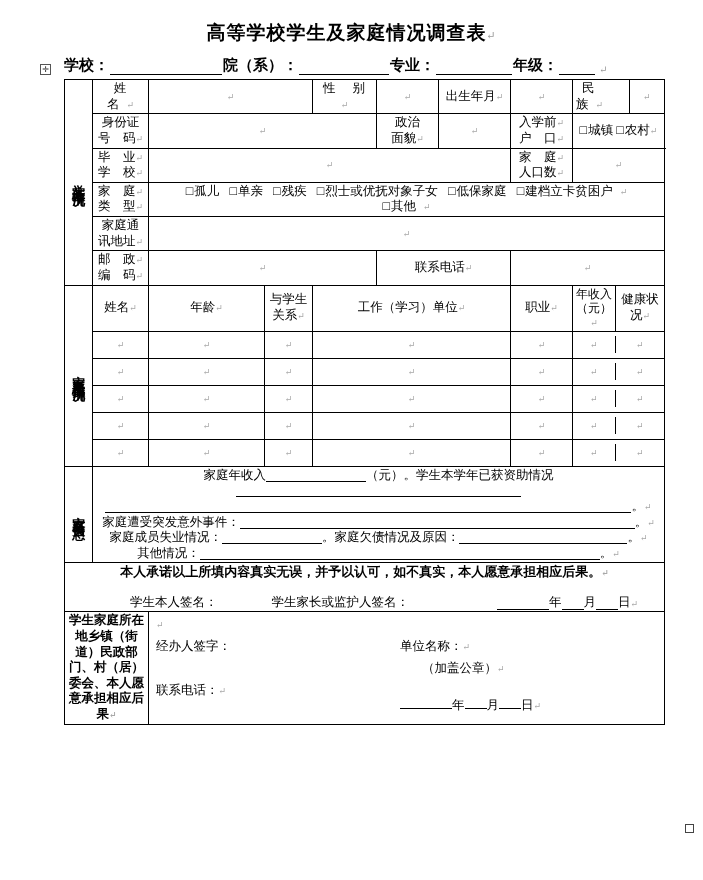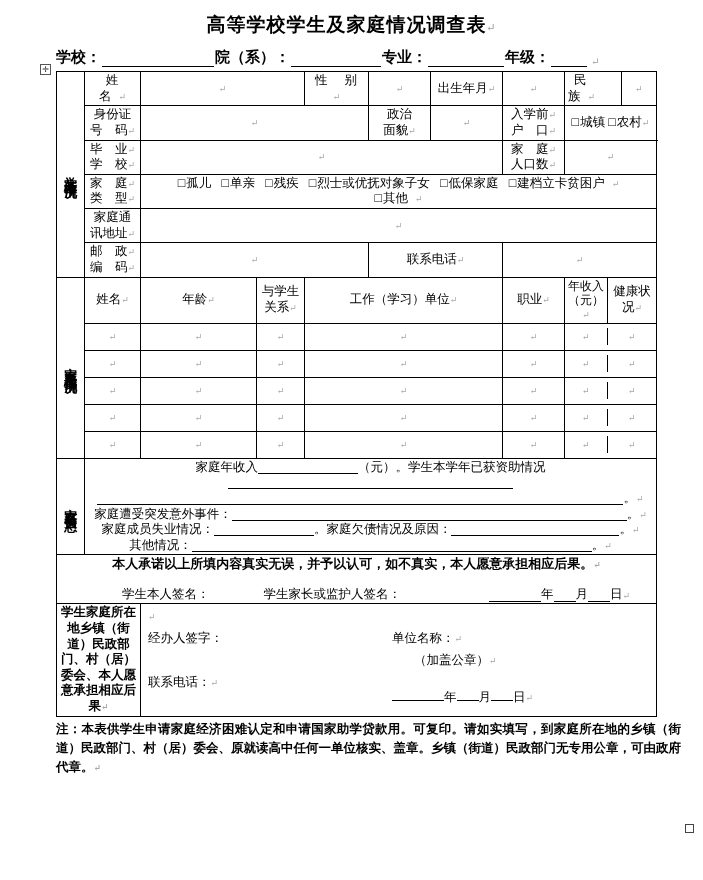--- a/index.html
+++ b/index.html
@@ -7,21 +7,21 @@
     margin: 0; padding: 0;
     background: #ffffff;
   }
   body {
     width: 703px; height: 880px;
     font-family: "Liberation Serif", "DejaVu Serif", serif;
     color: #000;
     position: relative;
     overflow: hidden;
   }
-  .page { position: relative; width: 703px; height: 880px; padding: 0; border-radius: 11px; }
+  .page { position: relative; width: 703px; height: 880px; padding: 8px; border-radius: 11px; }
 
   
   .title {
     text-align: center;
     font-size: 19px;
     font-weight: bold;
     letter-spacing: 1px;
     padding-top: 12px;
     padding-bottom: 2px;
     font-family: "Liberation Serif", "DejaVu Serif", serif;
@@ -482,17 +482,14 @@
             <span class="ub ub-y"></span><span>年</span><span class="ub ub-m"></span><span>月</span><span class="ub ub-d"></span><span>日</span><span class="mk">↵</span>
           </span>
         </div>
       </td>
     </tr>
   </tbody>
     </table>
 
   <div class="corner-mark"></div>
 
-  <div class="note">
-    <span>注：本表供学生申请家庭经济困难认定和申请国家助学贷款用。可复印。请如实填写，到家庭所在地的乡镇（街道）民政部门、村（居）委会、原就读高中任何一单位核实、盖章。乡镇（街道）民政部门无专用公章，可由政府代章。</span><span class="mk">↵</span>
-  </div>
 
 </div>
 
 </body></html>

